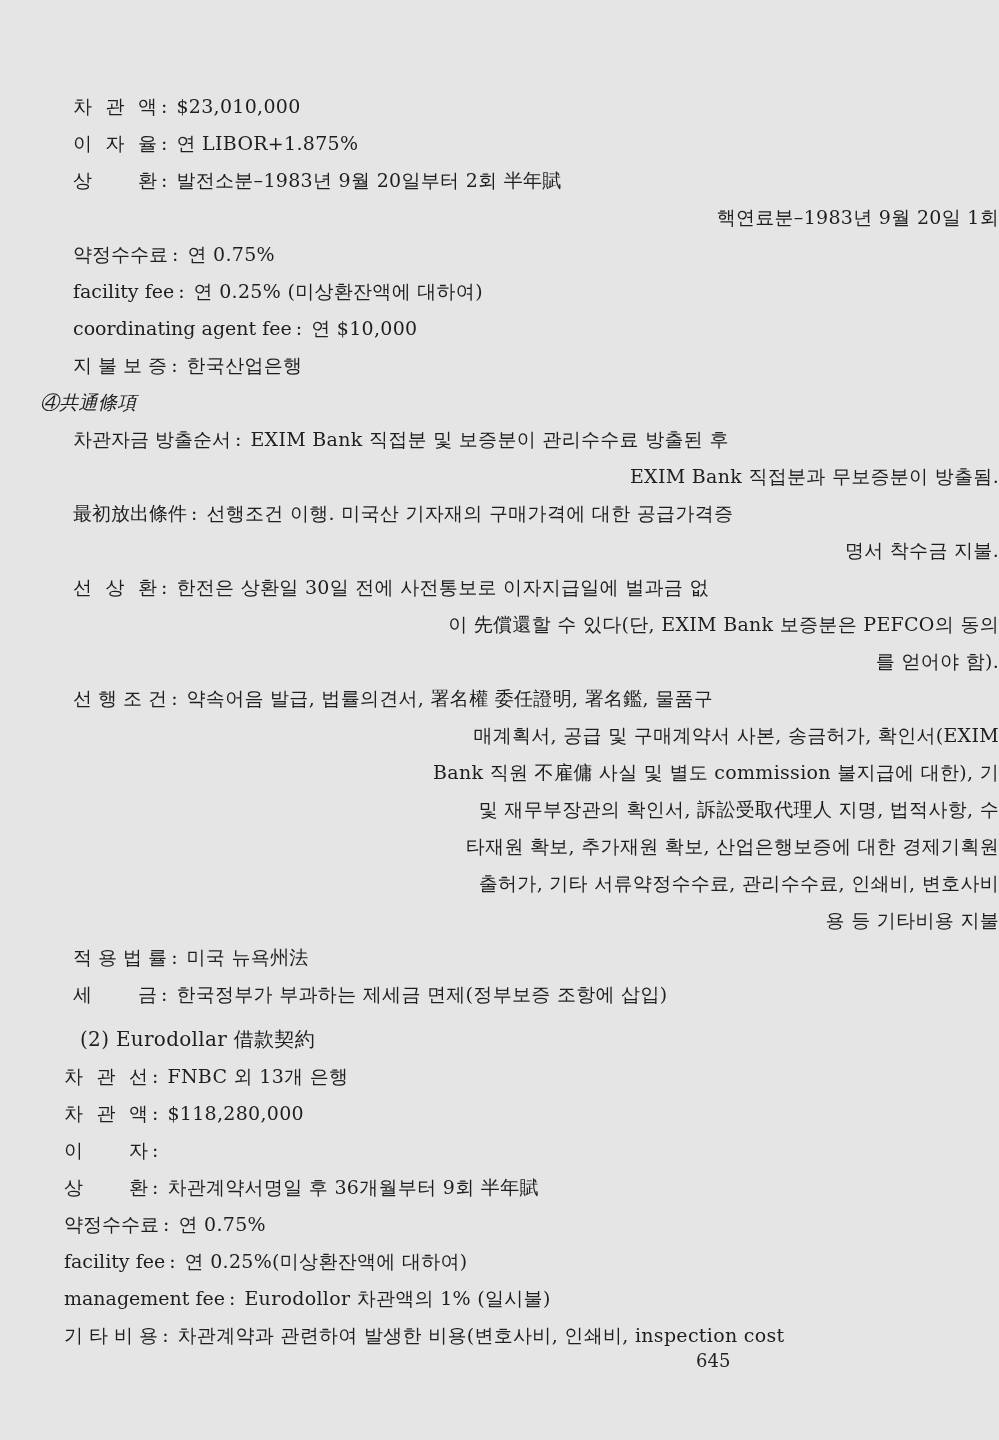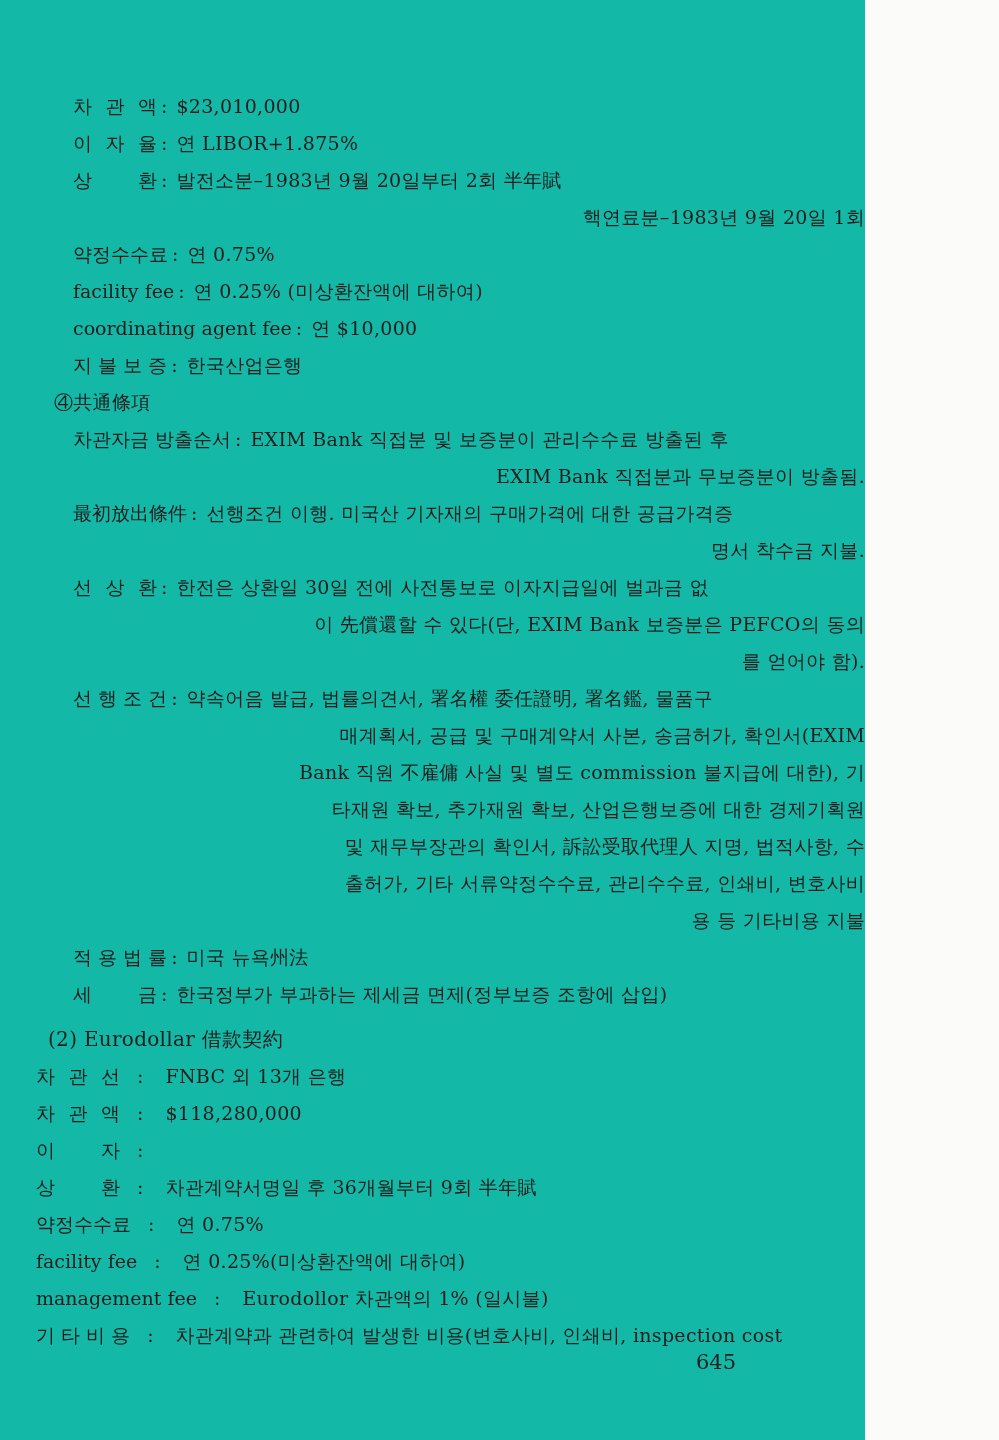--- a/index.html
+++ b/index.html
@@ -1,40 +1,40 @@
 <!DOCTYPE html>
 <html><head>
 <meta charset="utf-8">
 <style>
   html,body{margin:0;padding:0;background:#fbfbfa;}
   .page{
-    position:relative;width:865px;height:1440px;background:#14b8a6;
+    position:relative;width:999px;height:1440px;background:#e5e5e5;
     color:#1e1e1e;font-family:"DejaVu Serif","Liberation Serif",serif;
     font-size:19px;overflow:hidden;
   }
   .doc{position:absolute;top:88px;left:0;width:100%;}
   .row{
     display:flex;align-items:baseline;height:37px;line-height:37px;
     padding-left:73px;white-space:nowrap;
   }
-  .s2 .row{padding-left:36px;gap:13px;}
+  .s2 .row{padding-left:64px;}
   .lbl{flex:0 0 auto;min-width:84px;text-align:justify;text-align-last:justify;}
   .colon{flex:0 0 auto;padding:0 9px 0 4px;}
   .val{flex:0 0 auto;letter-spacing:0.3px;}
   .cont{
     height:37px;line-height:37px;padding-left:188px;
     letter-spacing:0.3px;white-space:nowrap;text-align:right;
   }
   .cont.deep{}
-  .heading{height:37px;line-height:37px;padding-left:54px;letter-spacing:0.3px;}
+  .heading{height:37px;line-height:37px;padding-left:40px;letter-spacing:0.3px;font-style:italic;}
   .title2{
-    height:37px;line-height:37px;padding-left:48px;margin-top:8px;
+    height:37px;line-height:37px;padding-left:80px;margin-top:8px;
     font-size:20px;letter-spacing:0.3px;
   }
-  .page-num{position:absolute;top:1350px;left:696px;font-size:21px;color:#222;}
+  .page-num{position:absolute;top:1350px;left:696px;font-size:18px;color:#222;}
 </style>
 </head>
 <body>
 
 <div class="page">
   <div class="doc">
 
     <div class="row">
       <span class="lbl">차 관 액</span>
       <span class="colon">:</span>
@@ -93,22 +93,22 @@
     </div>
     <div class="cont">이 先償還할 수 있다(단, EXIM Bank 보증분은 PEFCO의 동의</div>
     <div class="cont">를 얻어야 함).</div>
     <div class="row">
       <span class="lbl">선 행 조 건</span>
       <span class="colon">:</span>
       <span class="val">약속어음 발급, 법률의견서, 署名權 委任證明, 署名鑑, 물품구</span>
     </div>
     <div class="cont">매계획서, 공급 및 구매계약서 사본, 송금허가, 확인서(EXIM</div>
     <div class="cont">Bank 직원 不雇傭 사실 및 별도 commission 불지급에 대한), 기</div>
+    <div class="cont">및 재무부장관의 확인서, 訴訟受取代理人 지명, 법적사항, 수</div>
     <div class="cont">타재원 확보, 추가재원 확보, 산업은행보증에 대한 경제기획원</div>
-    <div class="cont">및 재무부장관의 확인서, 訴訟受取代理人 지명, 법적사항, 수</div>
     <div class="cont">출허가, 기타 서류약정수수료, 관리수수료, 인쇄비, 변호사비</div>
     <div class="cont">용 등 기타비용 지불</div>
     <div class="row">
       <span class="lbl">적 용 법 률</span>
       <span class="colon">:</span>
       <span class="val">미국 뉴욕州法</span>
     </div>
     <div class="row">
       <span class="lbl">세 금</span>
       <span class="colon">:</span>

